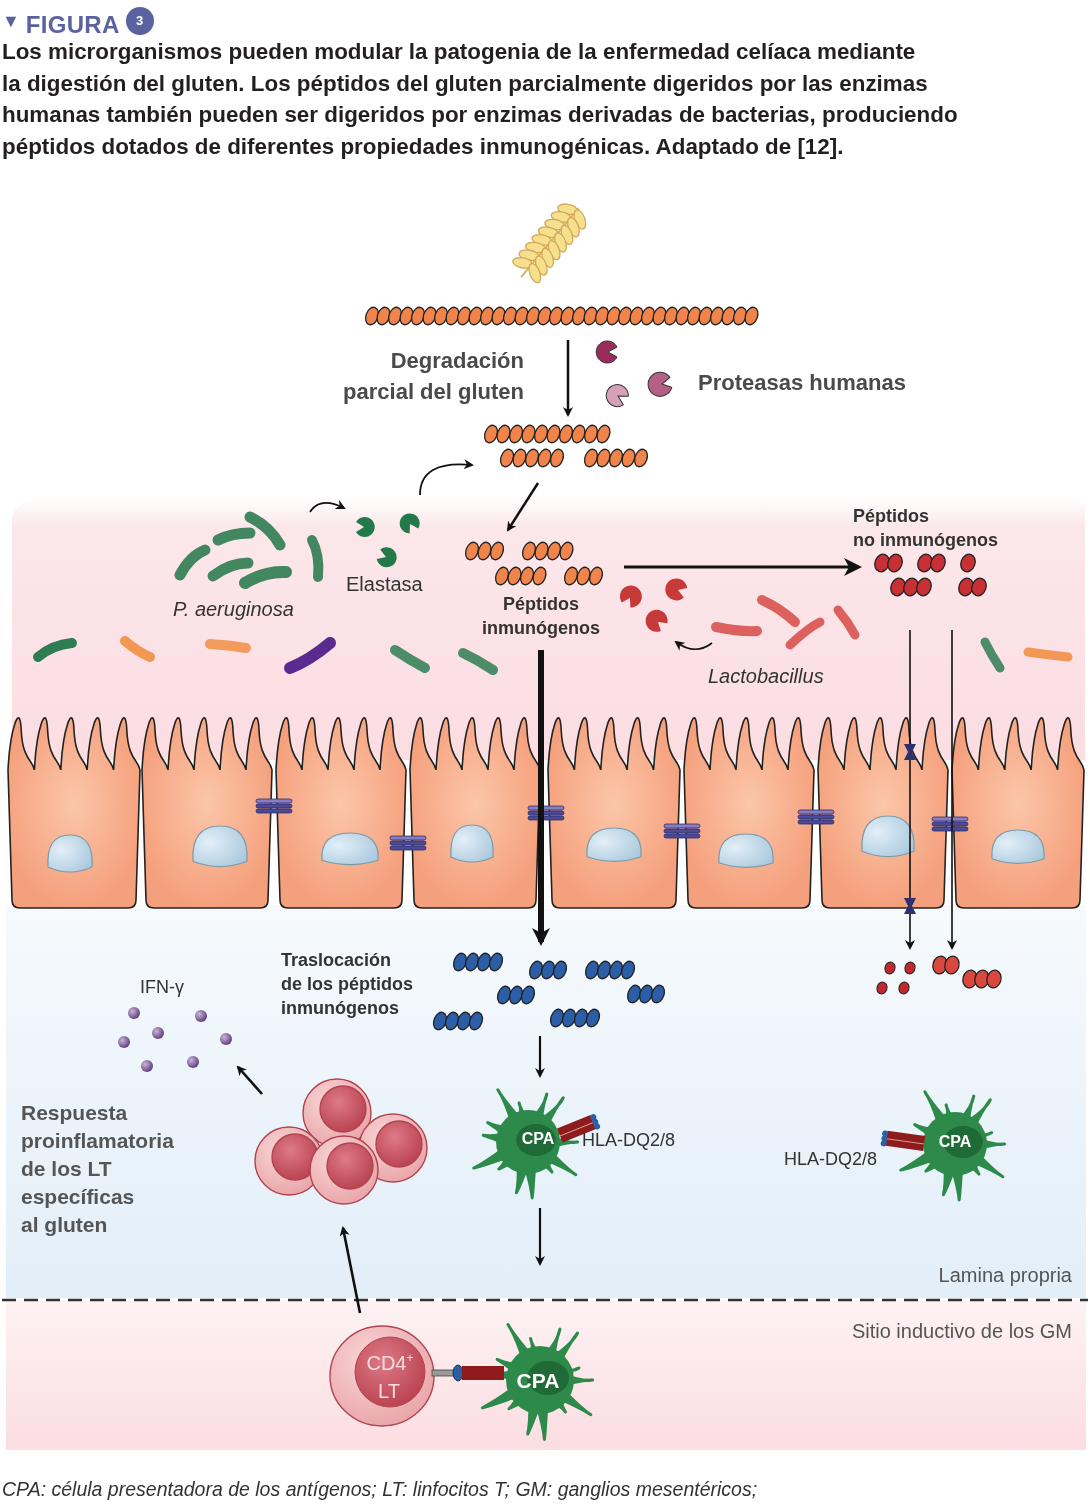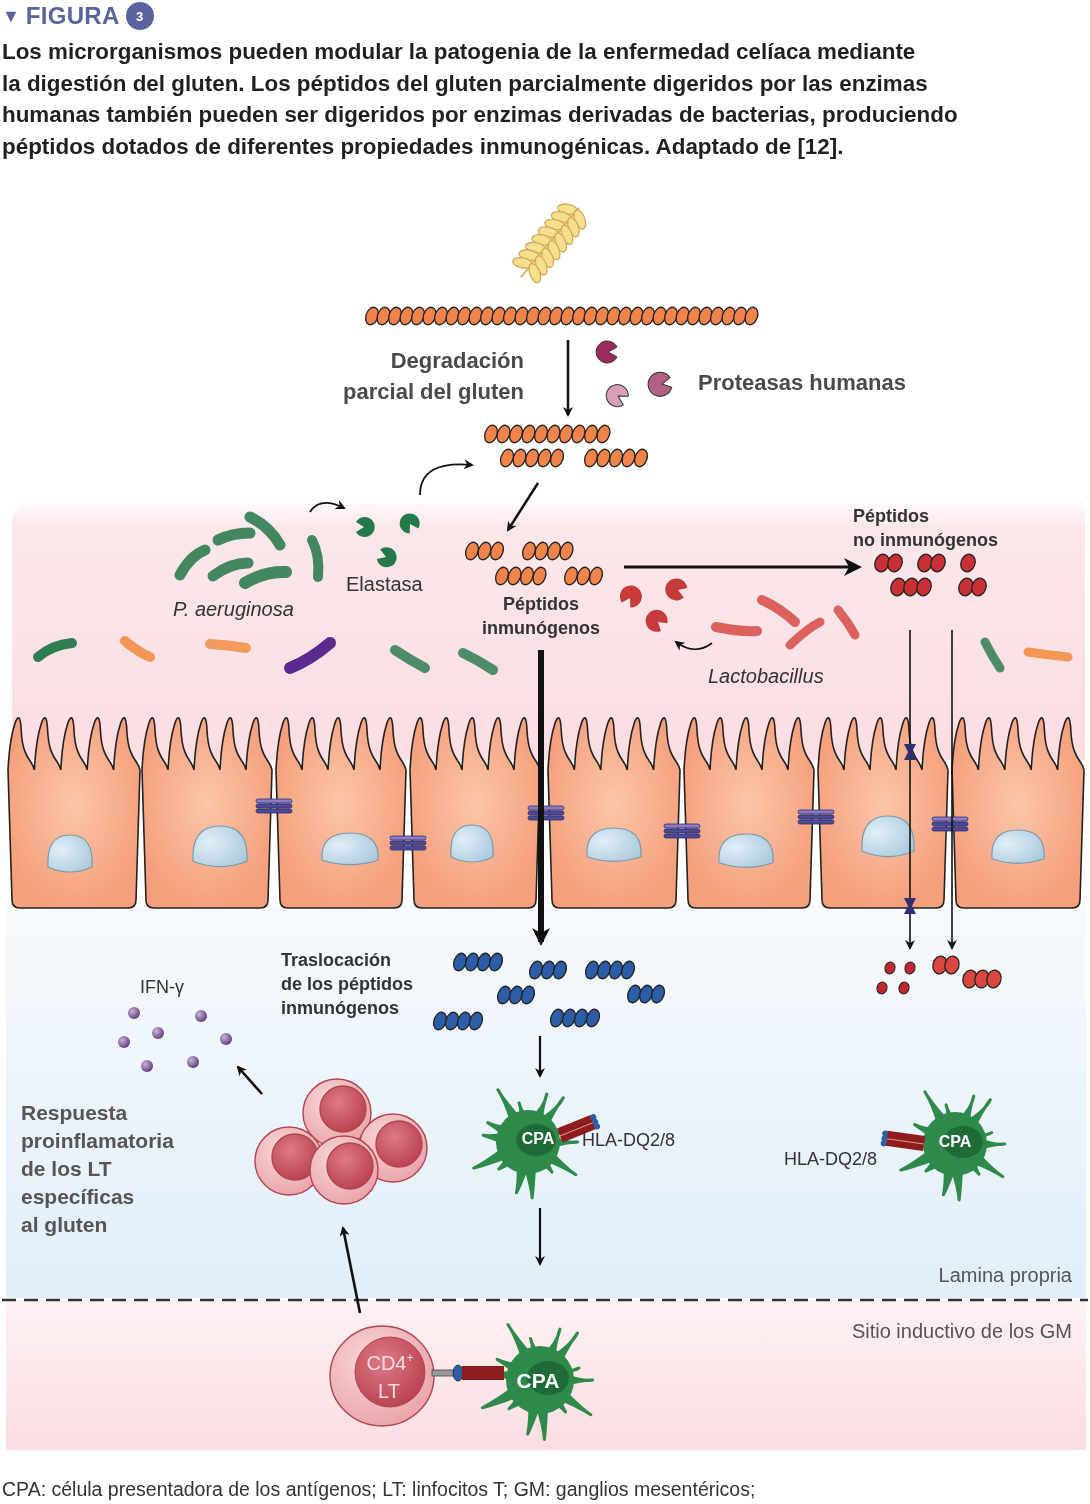--- a/index.html
+++ b/index.html
@@ -1,23 +1,23 @@
 <!DOCTYPE html>
 <html><head>
 <meta charset="utf-8">
 <style>
   html,body{margin:0;padding:0;background:#fff;}
   body{width:1090px;height:1504px;position:relative;overflow:hidden;font-family:"Liberation Sans",sans-serif;}
   .hdr{position:absolute;left:2px;top:2px;display:flex;align-items:center;gap:6px;}
   .hdr .tri{color:#5a62a0;font-size:18px;line-height:1;}
-  .hdr .fig{color:#5a62a0;font-weight:bold;font-size:24px;letter-spacing:0.3px;}
+  .hdr .fig{color:#5a62a0;font-weight:bold;font-size:24px;letter-spacing:0.3px;margin-top:9px;}
   .hdr .num{display:inline-flex;width:28px;height:28px;border-radius:50%;background:#5a62a0;color:#fff;font-size:13px;font-weight:bold;align-items:center;justify-content:center;}
   .caption{position:absolute;left:2px;top:36px;width:1088px;font-weight:bold;font-size:22.4px;line-height:31.5px;color:#231f20;white-space:pre-line;}
   svg#diagram{position:absolute;left:0;top:0;}
-  .foot{position:absolute;left:2px;top:1478px;font-size:19.5px;color:#333;}
+  .foot{position:absolute;left:2px;top:1478px;font-size:19.5px;color:#333;font-style:italic;}
   .lbl{font-family:"Liberation Sans",sans-serif;}
 </style>
 </head>
 <body>
 
 <div class="hdr">
   <span class="tri">▼</span>
   <span class="fig">FIGURA</span>
   <span class="num">3</span>
 </div>

